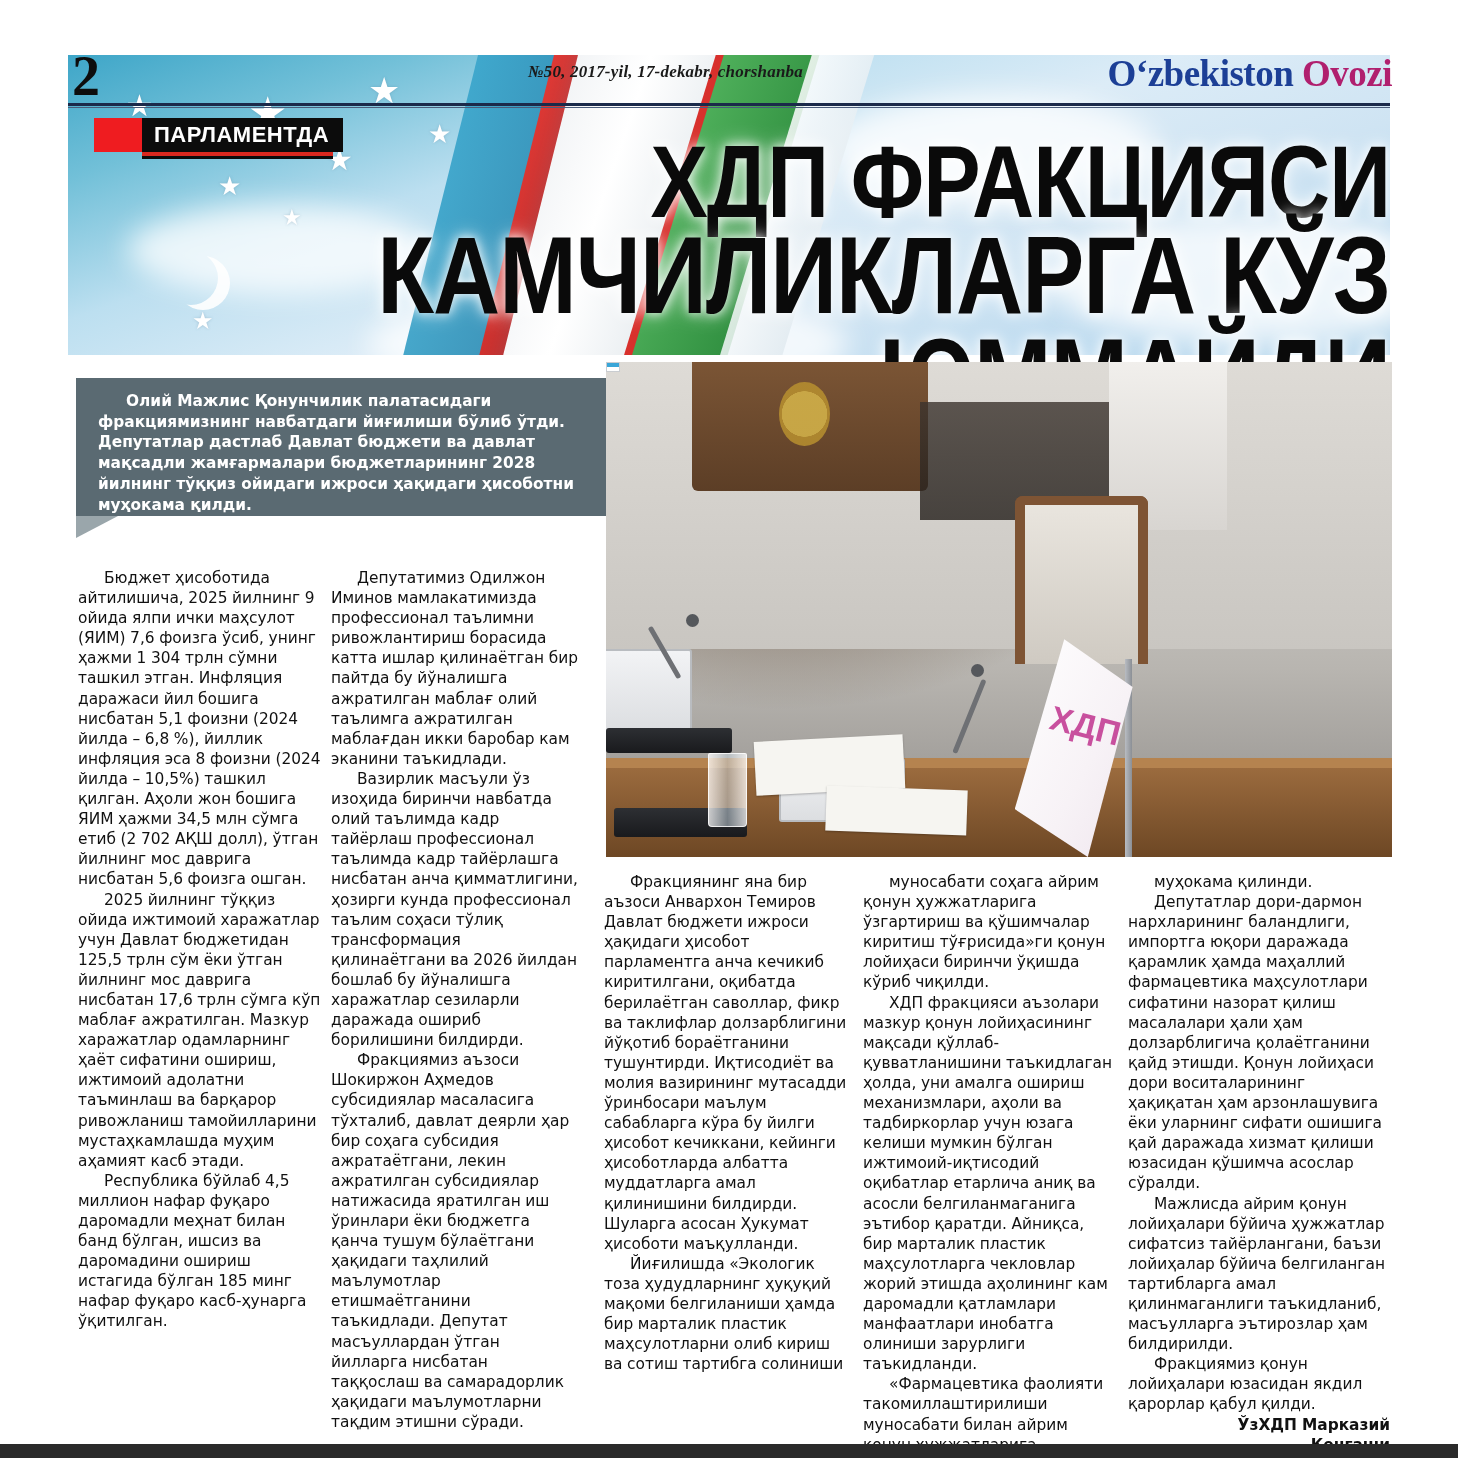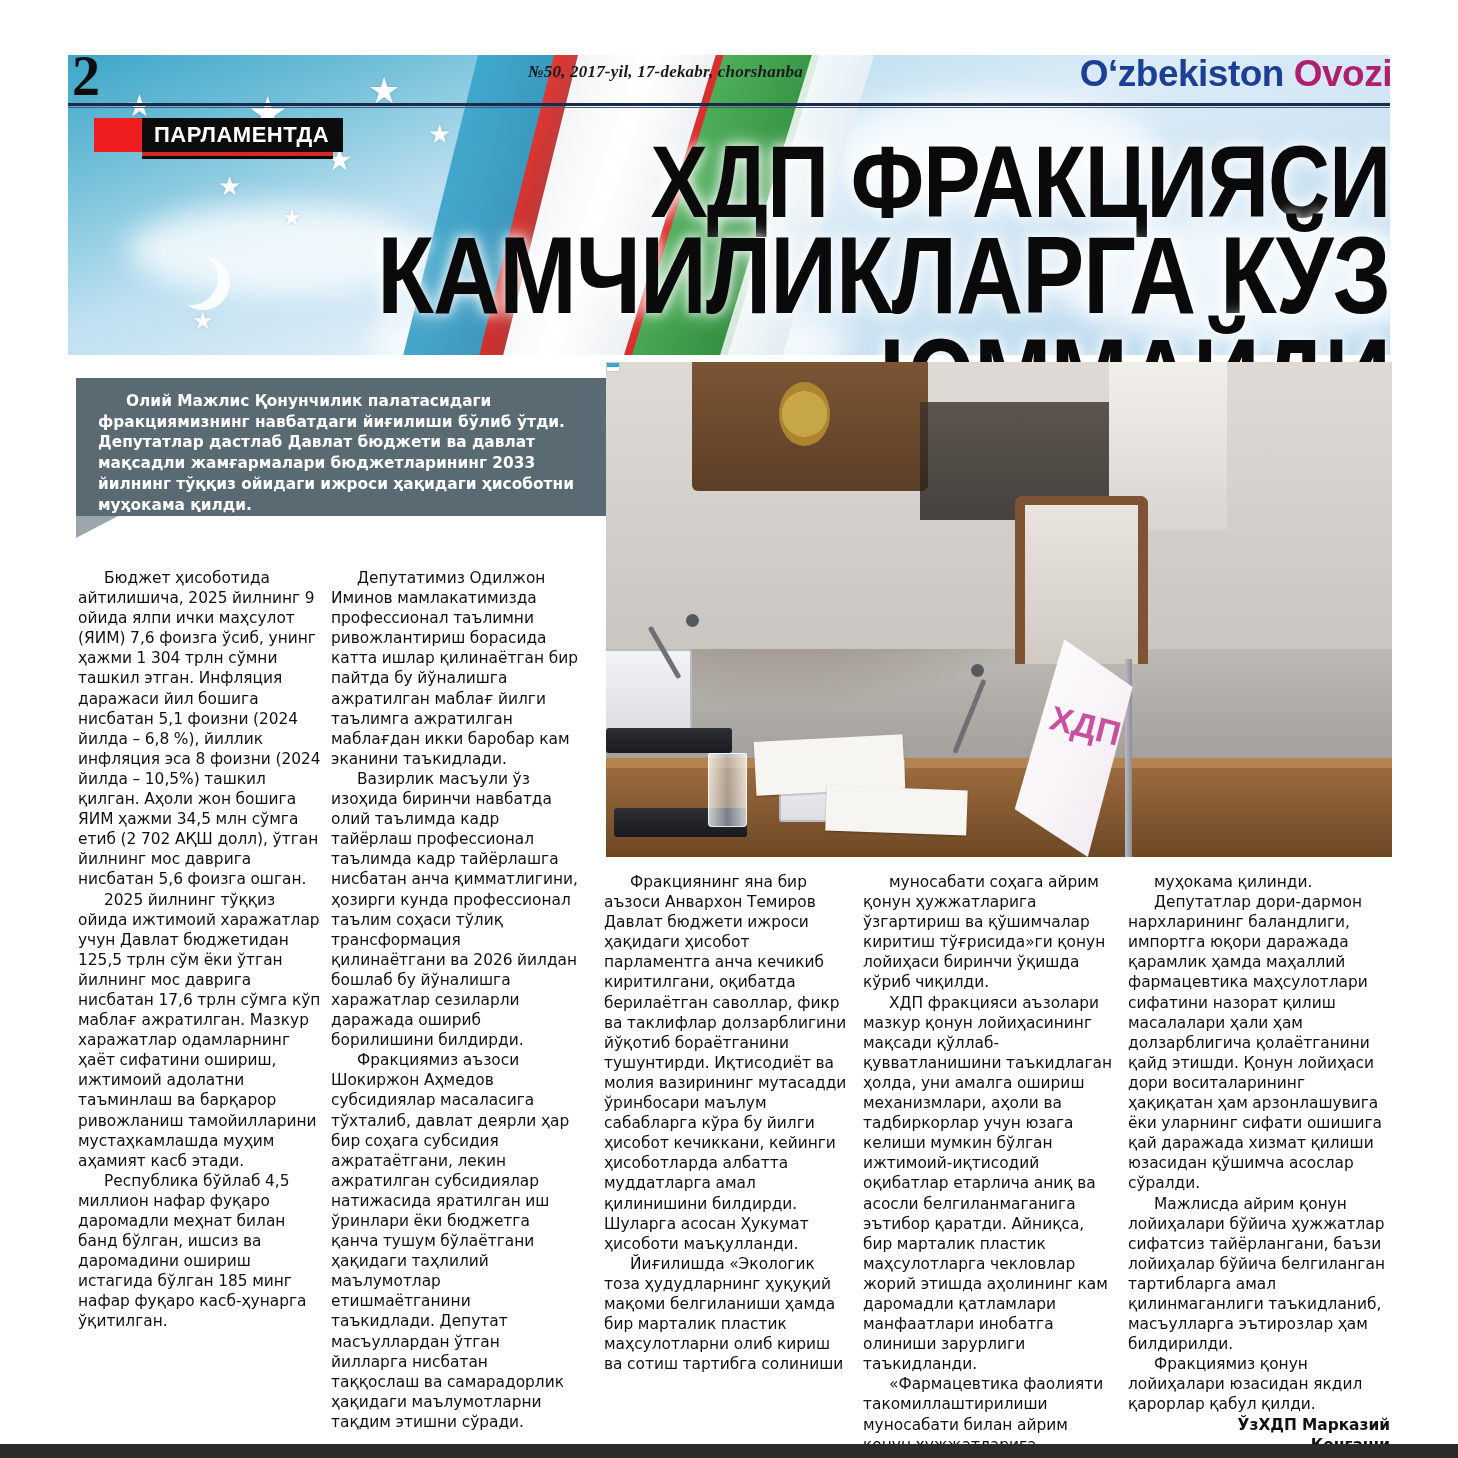--- a/index.html
+++ b/index.html
@@ -134,21 +134,21 @@
   #issue-line {
     position: absolute; left: 528px; top: 62px;
     font-family: "Liberation Serif", serif;
     font-style: italic; font-weight: bold;
     font-size: 17px; color: #1a1a1a;
     letter-spacing: .2px;
   }
   
   #masthead {
     position: absolute; right: 66px; top: 55px;
-    font-family: Liberation Sans, sans-serif;
+    font-family: Liberation Serif, serif;
     font-weight: bold; font-size: 37px;
     letter-spacing: -.5px; line-height: 1;
     white-space: nowrap;
   }
   #masthead .mh1 { color: #1c3f96; }
   #masthead .mh2 { color: #b01f6e; }
 
   
   #rubric {
     position: absolute; left: 94px; top: 118px;
@@ -395,21 +395,21 @@
     <div id="rubric-label">ПАРЛАМЕНТДА</div>
   </div>
   <div id="rubric-underline"></div>
   <div id="rubric-underline2"></div>
 
   <div id="headline">
     <span class="hl1">ХДП ФРАКЦИЯСИ</span>
     <span class="hl2">КАМЧИЛИКЛАРГА КЎЗ ЮММАЙДИ</span>
   </div>
 
-  <div id="lead-box">Олий Мажлис Қонунчилик палатасидаги фракциямизнинг навбатдаги йиғилиши бўлиб ўтди. Депутатлар дастлаб Давлат бюджети ва давлат мақсадли жамғармалари бюджетларининг 2033 йилнинг тўққиз ойидаги ижроси ҳақидаги ҳисоботни муҳокама қилди.</div>
+  <div id="lead-box">Олий Мажлис Қонунчилик палатасидаги фракциямизнинг навбатдаги йиғилиши бўлиб ўтди. Депутатлар дастлаб Давлат бюджети ва давлат мақсадли жамғармалари бюджетларининг 2028 йилнинг тўққиз ойидаги ижроси ҳақидаги ҳисоботни муҳокама қилди.</div>
   <div id="lead-tail"></div>
 
   <div id="photo">
     <div class="pbg"></div>
     <div class="pw" id="pw-wall"></div>
     <div class="pw" id="pw-win"></div>
     <div class="pw" id="pw-podium"></div>
     <div class="pw" id="pw-emblem"></div>
     <div class="pw" id="pw-dark"></div>
     <div class="pw" id="pw-chair"></div>
@@ -474,21 +474,21 @@
   </div>
 
   <div class="col" id="col1">
     <p>Бюджет ҳисоботида айтилишича, 2025 йилнинг 9 ойида ялпи ички маҳсулот (ЯИМ) 7,6 фоизга ўсиб, унинг ҳажми 1 304 трлн сўмни ташкил этган. Инфляция даражаси йил бошига нисбатан 5,1 фоизни (2024 йилда – 6,8 %), йиллик инфляция эса 8 фоизни (2024 йилда – 10,5%) ташкил қилган. Аҳоли жон бошига ЯИМ ҳажми 34,5 млн сўмга етиб (2 702 АҚШ долл), ўтган йилнинг мос даврига нисбатан 5,6 фоизга ошган.</p>
     <p>2025 йилнинг тўққиз ойида ижтимоий харажатлар учун Давлат бюджетидан 125,5 трлн сўм ёки ўтган йилнинг мос даврига нисбатан 17,6 трлн сўмга кўп маблағ ажратилган. Мазкур харажатлар одамларнинг ҳаёт сифатини ошириш, ижтимоий адолатни таъминлаш ва барқарор ривожланиш тамойилларини мустаҳкамлашда муҳим аҳамият касб этади.</p>
     <p>Республика бўйлаб 4,5 миллион нафар фуқаро даромадли меҳнат билан банд бўлган, ишсиз ва даромадини ошириш истагида бўлган 185 минг нафар фуқаро касб-ҳунарга ўқитилган.</p>
 
   </div>
 
   <div class="col" id="col2">
-    <p>Депутатимиз Одилжон Иминов мамлакатимизда профессионал таълимни ривожлантириш борасида катта ишлар қилинаётган бир пайтда бу йўналишга ажратилган маблағ йилги таълимга ажратилган маблағдан икки баробар кам эканини таъкидлади.</p>
+    <p>Депутатимиз Одилжон Иминов мамлакатимизда профессионал таълимни ривожлантириш борасида катта ишлар қилинаётган бир пайтда бу йўналишга ажратилган маблағ олий таълимга ажратилган маблағдан икки баробар кам эканини таъкидлади.</p>
     <p>Вазирлик масъули ўз изоҳида биринчи навбатда олий таълимда кадр тайёрлаш профессионал таълимда кадр тайёрлашга нисбатан анча қимматлигини, ҳозирги кунда профессионал таълим соҳаси тўлиқ трансформация қилинаётгани ва 2026 йилдан бошлаб бу йўналишга харажатлар сезиларли даражада ошириб борилишини билдирди.</p>
     <p>Фракциямиз аъзоси Шокиржон Аҳмедов субсидиялар масаласига тўхталиб, давлат деярли ҳар бир соҳага субсидия ажратаётгани, лекин ажратилган субсидиялар натижасида яратилган иш ўринлари ёки бюджетга қанча тушум бўлаётгани ҳақидаги таҳлилий маълумотлар етишмаётганини таъкидлади. Депутат масъуллардан ўтган йилларга нисбатан таққослаш ва самарадорлик ҳақидаги маълумотларни тақдим этишни сўради.</p>
 
   </div>
 
   <div class="col" id="col3">
     <p>Фракциянинг яна бир аъзоси Анвархон Темиров Давлат бюджети ижроси ҳақидаги ҳисобот парламентга анча кечикиб киритилгани, оқибатда берилаётган саволлар, фикр ва таклифлар долзарблигини йўқотиб бораётганини тушунтирди. Иқтисодиёт ва молия вазирининг мутасадди ўринбосари маълум сабабларга кўра бу йилги ҳисобот кечиккани, кейинги ҳисоботларда албатта муддатларга амал қилинишини билдирди. Шуларга асосан Ҳукумат ҳисоботи маъқулланди.</p>
     <p>Йиғилишда «Экологик тоза ҳудудларнинг ҳуқуқий мақоми белгиланиши ҳамда бир марталик пластик маҳсулотларни олиб кириш ва сотиш тартибга солиниши</p>
   </div>
 

